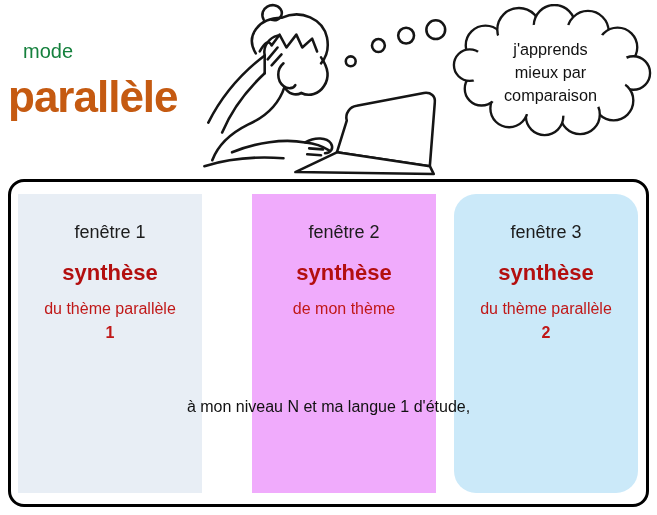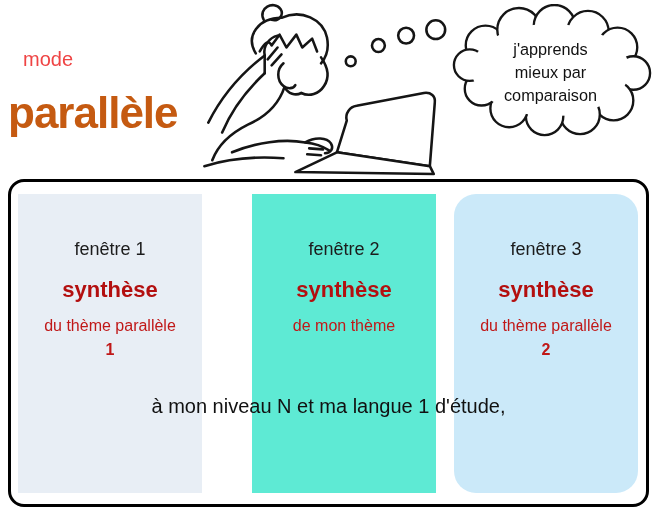--- a/index.html
+++ b/index.html
@@ -2,57 +2,57 @@
 <html><head>
 <meta charset="utf-8">
 <style>
   html,body{margin:0;padding:0;}
   body{
     width:657px;height:515px;position:relative;background:#ffffff;
     font-family:"Liberation Sans", sans-serif;color:#1a1a1a;overflow:hidden;
   }
   
   .mode-label{
-    position:absolute;left:23px;top:48px;font-size:20px;color:#ef4444;
+    position:absolute;left:23px;top:40px;font-size:20px;color:#15803d;
   }
   .page-title{
-    position:absolute;left:8px;top:88px;font-size:44px;font-weight:700;
+    position:absolute;left:8px;top:72px;font-size:44px;font-weight:700;
     color:#c55a11;letter-spacing:-1px;
   }
   
   .person-svg{position:absolute;left:202px;top:2px;width:248px;height:178px;}
   .cloud-svg{position:absolute;left:448px;top:4px;width:207px;height:138px;}
   .cloud-svg text{
     font-family:"Liberation Sans", sans-serif;font-size:16.5px;fill:#111;
   }
   
   .board{
     position:absolute;left:8px;top:179px;width:635px;height:322px;
     border:3px solid #000;border-radius:16px;background:#fff;
   }
   .windows{
     position:absolute;left:7px;top:12px;right:8px;bottom:11px;
     display:flex;gap:18px;
   }
   .window{
-    flex:1 1 0;text-align:center;padding-top:45px;box-sizing:border-box;
+    flex:1 1 0;text-align:center;padding-top:28px;box-sizing:border-box;
   }
   .window.win-1{background:#e8eef5;}
-  .window.win-2{background:#5eead4;margin-left:32px;}
+  .window.win-2{background:#f0abfc;margin-left:32px;}
   .window.win-3{background:#cbe9f9;border-radius:22px;}
   .window-label{font-size:18px;color:#1c1c1c;}
   .window-heading{
     margin-top:17px;font-size:22px;font-weight:700;color:#b30f0f;
   }
   .window-desc{margin-top:11px;font-size:16px;line-height:24px;color:#c01818;}
   .window.win-1 .desc-line2,
   .window.win-3 .desc-line2{font-weight:700;}
   .board-footer{
     position:absolute;left:0;top:206px;width:100%;text-align:center;
-    font-size:20px;line-height:37px;color:#111;
+    font-size:16px;line-height:37px;color:#111;
   }
 </style>
 </head>
 <body>
 
 <div class="mode-label">mode</div>
 <div class="page-title">parallèle</div>
 
 <svg class="person-svg" viewBox="0 0 250 180" aria-hidden="true">
   <g fill="none" stroke="#151515" stroke-width="2.6" stroke-linecap="round" stroke-linejoin="round">

